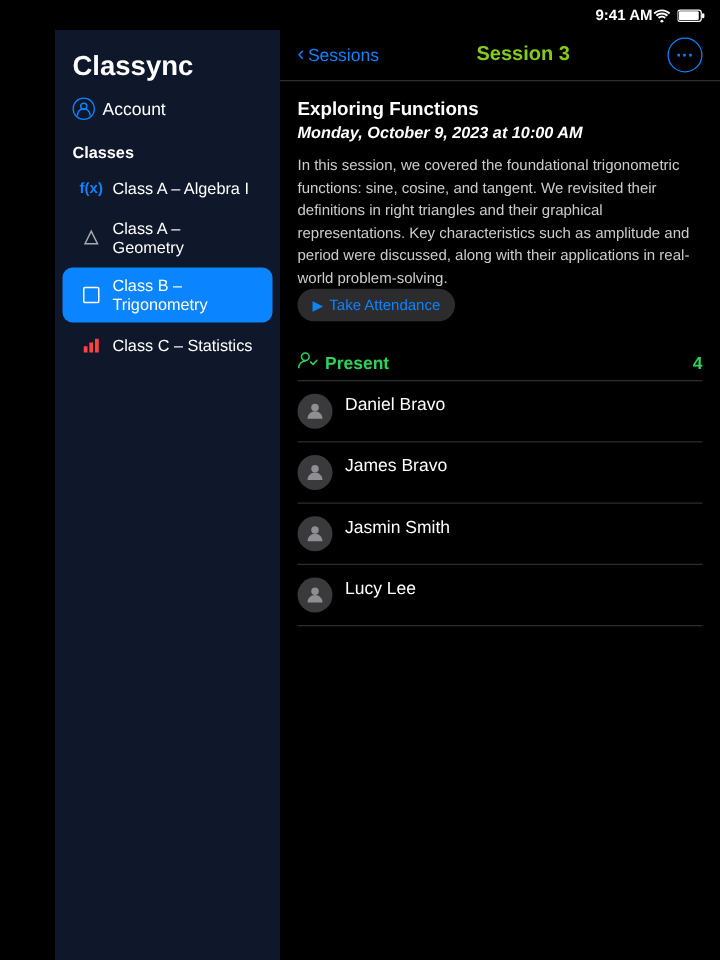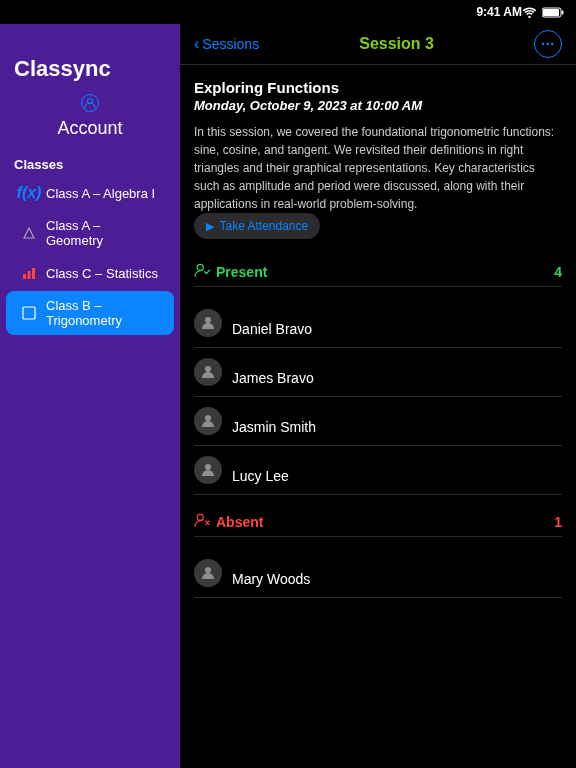--- a/index.html
+++ b/index.html
@@ -34,41 +34,41 @@
     
     .app-container {
       display: flex;
       flex: 1;
       overflow: hidden;
     }
 
     
     .sidebar {
       width: 180px;
-      background: #4c1d95;
+      background: #0f172a;
       display: flex;
       flex-direction: column;
-      padding: 28px 0;
+      padding: 12px 0;
       flex-shrink: 0;
       height: 100%;
+      margin-left: 44px;
     }
     .sidebar-title {
       font-size: 22px;
       font-weight: 700;
       color: #fff;
       padding: 4px 14px 8px 14px;
     }
     .sidebar-account {
       display: flex;
       align-items: center;
       gap: 6px;
       padding: 4px 14px 12px 14px;
       color: #fff;
-      font-size: 18px;
-      flex-direction: column;
+      font-size: 14px;
     }
     .sidebar-account-icon {
       width: 18px;
       height: 18px;
       border-radius: 50%;
       border: 1.5px solid #0a84ff;
       display: flex;
       align-items: center;
       justify-content: center;
       color: #0a84ff;
@@ -98,23 +98,22 @@
       width: 18px;
       height: 18px;
       display: flex;
       align-items: center;
       justify-content: center;
       font-size: 13px;
       flex-shrink: 0;
     }
     .sidebar-item-icon.fx {
       color: #0a84ff;
-      font-style: italic;
       font-weight: 700;
-      font-size: 16px;
+      font-size: 12px;
     }
     .sidebar-item-icon.geo {
       color: #aaa;
     }
     .sidebar-item-icon.trig {
       color: #fff;
     }
     .sidebar-item-icon.stats {
       color: #ff453a;
     }
@@ -224,21 +223,21 @@
     
     .attendance-section {
       margin-bottom: 12px;
     }
     .attendance-header {
       display: flex;
       align-items: center;
       justify-content: space-between;
       padding: 6px 0;
       border-bottom: 0.5px solid #2c2c2e;
-      margin-bottom: 12px;
+      margin-bottom: 0;
     }
     .attendance-header-left {
       display: flex;
       align-items: center;
       gap: 6px;
     }
     .attendance-label {
       font-size: 14px;
       font-weight: 600;
     }
@@ -264,21 +263,21 @@
     .person-icon.present {
       color: #30d158;
     }
     .person-icon.absent {
       color: #ff453a;
     }
 
     
     .student-item {
       display: flex;
-      align-items: flex-end;
+      align-items: flex-start;
       gap: 10px;
       padding: 10px 0;
       border-bottom: 0.5px solid #2c2c2e;
     }
     .student-avatar {
       width: 28px;
       height: 28px;
       border-radius: 50%;
       background: #3a3a3c;
       display: flex;
@@ -347,38 +346,38 @@
 
     <div class="sidebar-item">
       <div class="sidebar-item-icon geo">
         <svg width="16" height="16" viewBox="0 0 16 16" fill="none">
           <path d="M3 13L8 3L13 13H3Z" stroke="#aaa" stroke-width="1.2" fill="none"></path>
         </svg>
       </div>
       <span>Class A – Geometry</span>
     </div>
 
+    <div class="sidebar-item active">
+      <div class="sidebar-item-icon trig">
+        <svg width="16" height="16" viewBox="0 0 16 16" fill="none">
+          <rect x="2" y="2" width="12" height="12" rx="1" stroke="white" stroke-width="1.2" fill="none"></rect>
+        </svg>
+      </div>
+      <span>Class B – Trigonometry</span>
+    </div>
+
     <div class="sidebar-item">
       <div class="sidebar-item-icon stats">
         <svg width="16" height="16" viewBox="0 0 16 16" fill="none">
           <rect x="2" y="9" width="3" height="5" fill="#ff453a"></rect>
           <rect x="6.5" y="6" width="3" height="8" fill="#ff453a"></rect>
           <rect x="11" y="3" width="3" height="11" fill="#ff453a"></rect>
         </svg>
       </div>
       <span>Class C – Statistics</span>
-    </div>
-
-    <div class="sidebar-item active">
-      <div class="sidebar-item-icon trig">
-        <svg width="16" height="16" viewBox="0 0 16 16" fill="none">
-          <rect x="2" y="2" width="12" height="12" rx="1" stroke="white" stroke-width="1.2" fill="none"></rect>
-        </svg>
-      </div>
-      <span>Class B – Trigonometry</span>
     </div>
 
   </div>
 
   <div class="main-content">
 
     <div class="nav-bar">
       <div class="nav-back">
         <span class="nav-chevron">‹</span>
         <span>Sessions</span>
@@ -448,43 +447,16 @@
                   <circle cx="12" cy="8" r="4"></circle>
                   <path d="M4 20c0-4.4 3.6-8 8-8s8 3.6 8 8"></path>
                 </svg>
             </div>
             <span class="student-name">Lucy Lee</span>
           </div>
         </div>
       </div>
 
       
-      <div class="attendance-section">
-        <div class="attendance-header">
-          <div class="attendance-header-left">
-            <span class="person-icon absent">
-              <svg width="16" height="14" viewBox="0 0 18 16" fill="none">
-                <circle cx="7" cy="5" r="3.5" stroke="#ff453a" stroke-width="1.4"></circle>
-                <path d="M1 15c0-3.3 2.7-6 6-6" stroke="#ff453a" stroke-width="1.4" stroke-linecap="round"></path>
-                <path d="M13 9l4 4M17 9l-4 4" stroke="#ff453a" stroke-width="1.5" stroke-linecap="round"></path>
-              </svg>
-            </span>
-            <span class="attendance-label absent">Absent</span>
-          </div>
-          <span class="attendance-count absent">1</span>
-        </div>
-
-        <div>
-          <div class="student-item">
-            <div class="student-avatar">
-              <svg class="avatar-icon" viewBox="0 0 24 24" fill="#8e8e93">
-                  <circle cx="12" cy="8" r="4"></circle>
-                  <path d="M4 20c0-4.4 3.6-8 8-8s8 3.6 8 8"></path>
-                </svg>
-            </div>
-            <span class="student-name">Mary Woods</span>
-          </div>
-        </div>
-      </div>
 
     </div>
   </div>
 </div>
 
 </body></html>

